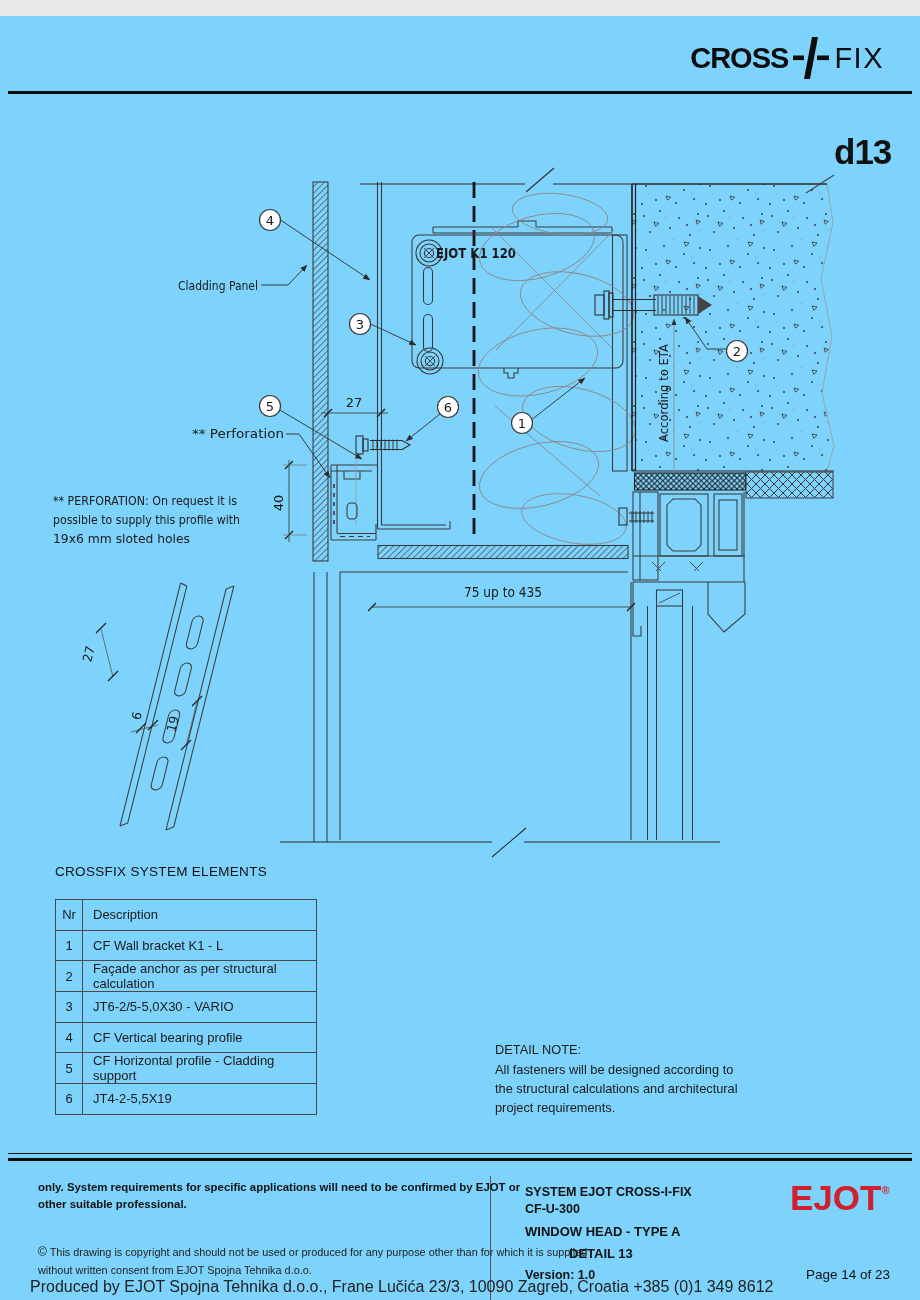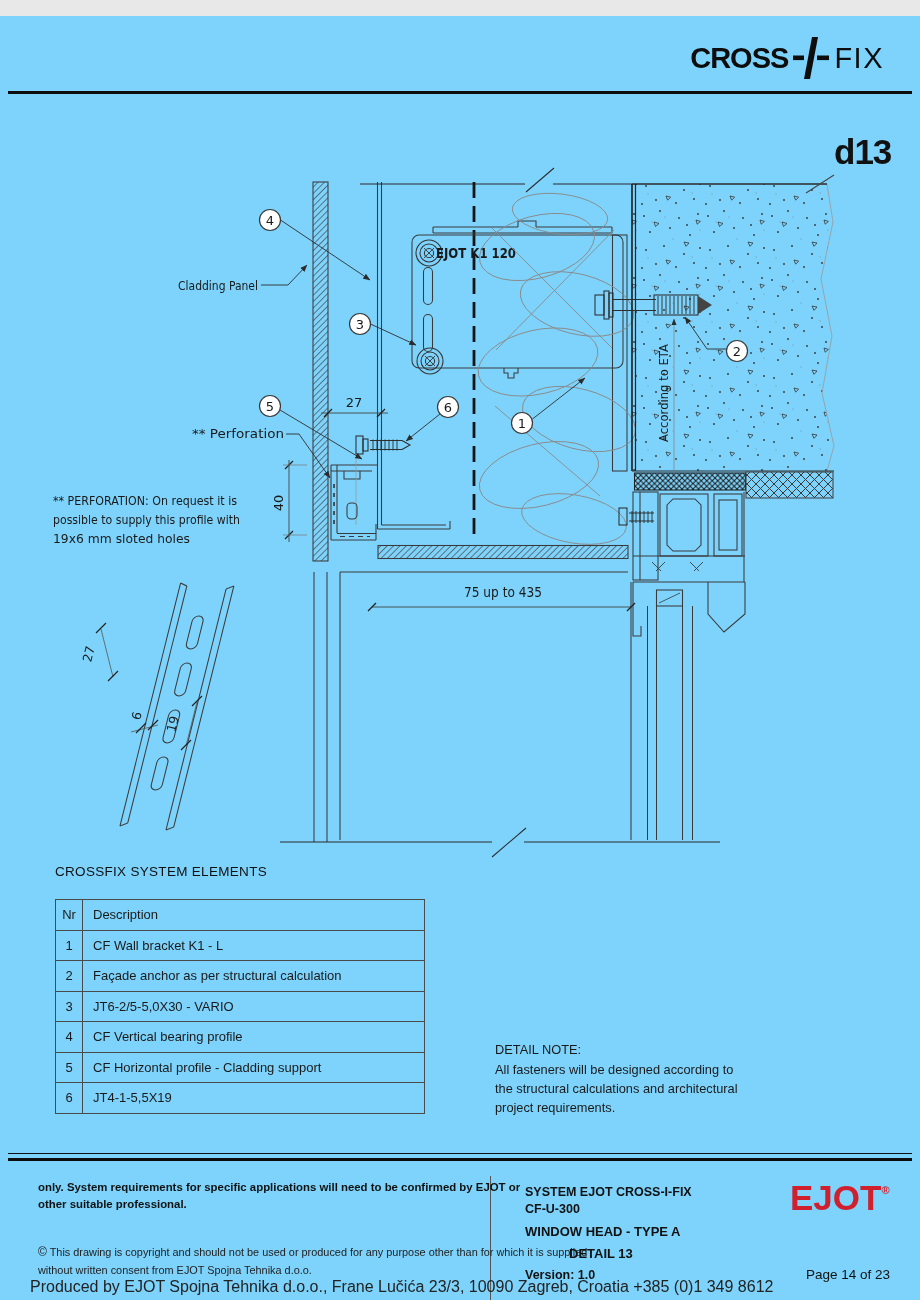--- a/index.html
+++ b/index.html
@@ -13,21 +13,21 @@
   .logo-cross { font-size:29px; font-weight:900; letter-spacing:-1px; color:#0d0d0d; }
   .logo-fix { font-size:29px; font-weight:400; letter-spacing:1.5px; color:#0d0d0d; }
   .detail-code { position:absolute; left:834px; top:116px; font-size:35px; font-weight:bold; letter-spacing:-1px; color:#111; }
 
   
   .drawing { position:absolute; left:0; top:0; }
   .drawing text { font-family:"DejaVu Sans",sans-serif; fill:#1a1a1a; }
 
   
   .tbl-title { position:absolute; left:55px; top:848px; font-size:13.5px; letter-spacing:.3px; color:#111; }
-  table.elements { position:absolute; left:55px; top:883px; border-collapse:collapse; width:370px; }
+  table.elements { position:absolute; left:55px; top:883px; border-collapse:collapse; width:262px; }
   table.elements td, table.elements th { border:1px solid #4a4a4a; font-size:13px; font-weight:normal;
       color:#1a1a1a; height:29.5px; text-align:left; padding:0 0 0 10px; }
   table.elements .nr { width:26px; text-align:center; padding:0; }
 
   
   .gn-title { position:absolute; left:495px; top:1026px; font-size:12.8px; }
   .gn-line { position:absolute; left:495px; font-size:12.8px; white-space:nowrap; }
 
   
   .foot-rule-thin  { position:absolute; left:8px; right:8px; top:1137px; height:1.3px; background:#111; }
@@ -364,21 +364,21 @@
     <tr>
       <td class="nr">4</td>
       <td>CF Vertical bearing profile</td>
     </tr>
     <tr>
       <td class="nr">5</td>
       <td>CF Horizontal profile - Cladding support</td>
     </tr>
     <tr>
       <td class="nr">6</td>
-      <td>JT4-1-5,5X19</td>
+      <td>JT4-2-5,5X19</td>
     </tr>
   </tbody>
     </table>
 
   <div class="gn-title">DETAIL NOTE:</div>
   <div class="gn-line" style="top:1046px">All fasteners will be designed according to</div>
   <div class="gn-line" style="top:1065px">the structural calculations and architectural</div>
   <div class="gn-line" style="top:1084px">project requirements.</div>
 
   <div class="foot-rule-thin"></div>

